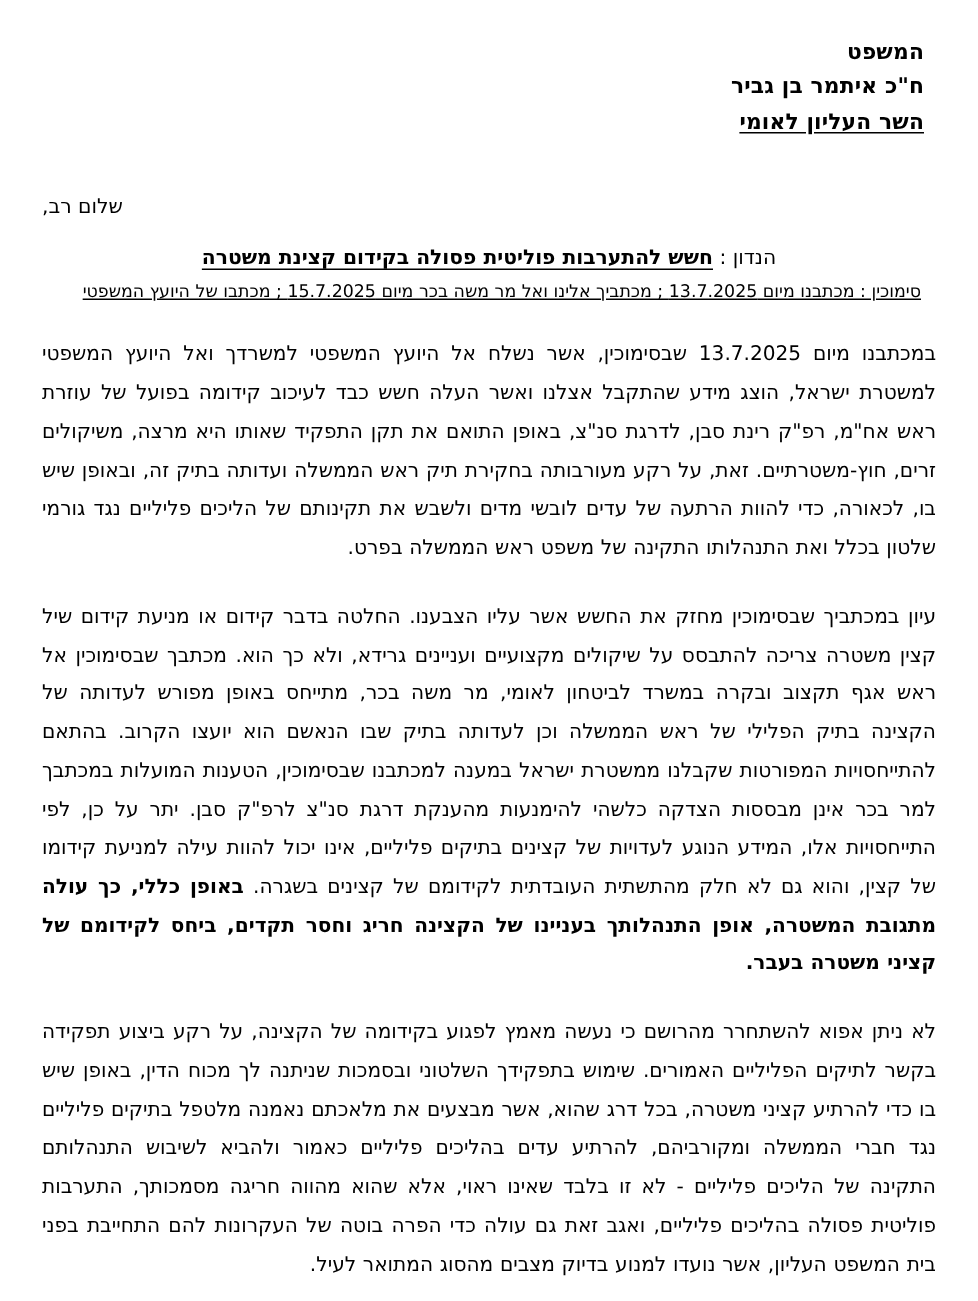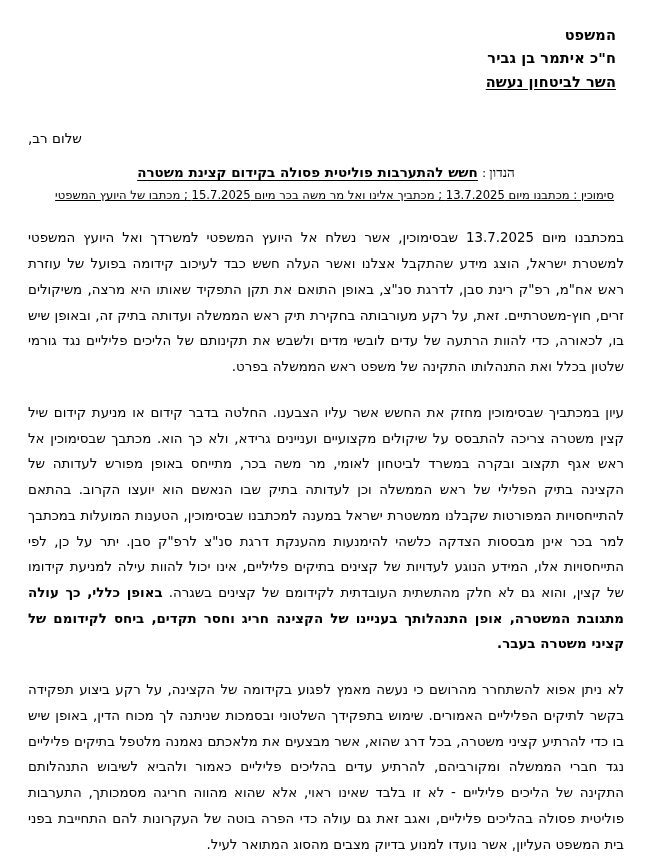--- a/index.html
+++ b/index.html
@@ -42,21 +42,20 @@
     text-align: left;
     font-size: 13.5px;
   }
   .subject-row {
     margin: 18px 0 0 0;
     text-align: center;
     font-size: 13.5px;
   }
   .subject-label {
     font-weight: normal;
-    font-family: Liberation Serif, serif;
   }
   .subject-text {
     font-weight: bold;
     text-decoration: underline;
     text-underline-offset: 2.5px;
   }
   .refs {
     margin: 6px 10px 0 10px;
     font-size: 11.6px;
     line-height: 1.55;
@@ -83,21 +82,21 @@
   }
 </style>
 </head>
 <body>
 
 <div class="page">
 
   <div class="addressee-block">
     <div class="addressee-line">המשפט</div>
     <div class="addressee-line">ח"כ איתמר בן גביר</div>
-    <div class="addressee-line underlined">השר לביטחון נעשה</div>
+    <div class="addressee-line underlined">השר העליון לאומי</div>
   </div>
 
   <div class="greeting">שלום רב,</div>
 
   <div class="subject-row">
     <span class="subject-label">הנדון :</span>
     <span class="subject-text">חשש להתערבות פוליטית פסולה בקידום קצינת משטרה</span>
   </div>
 
   <div class="refs">

